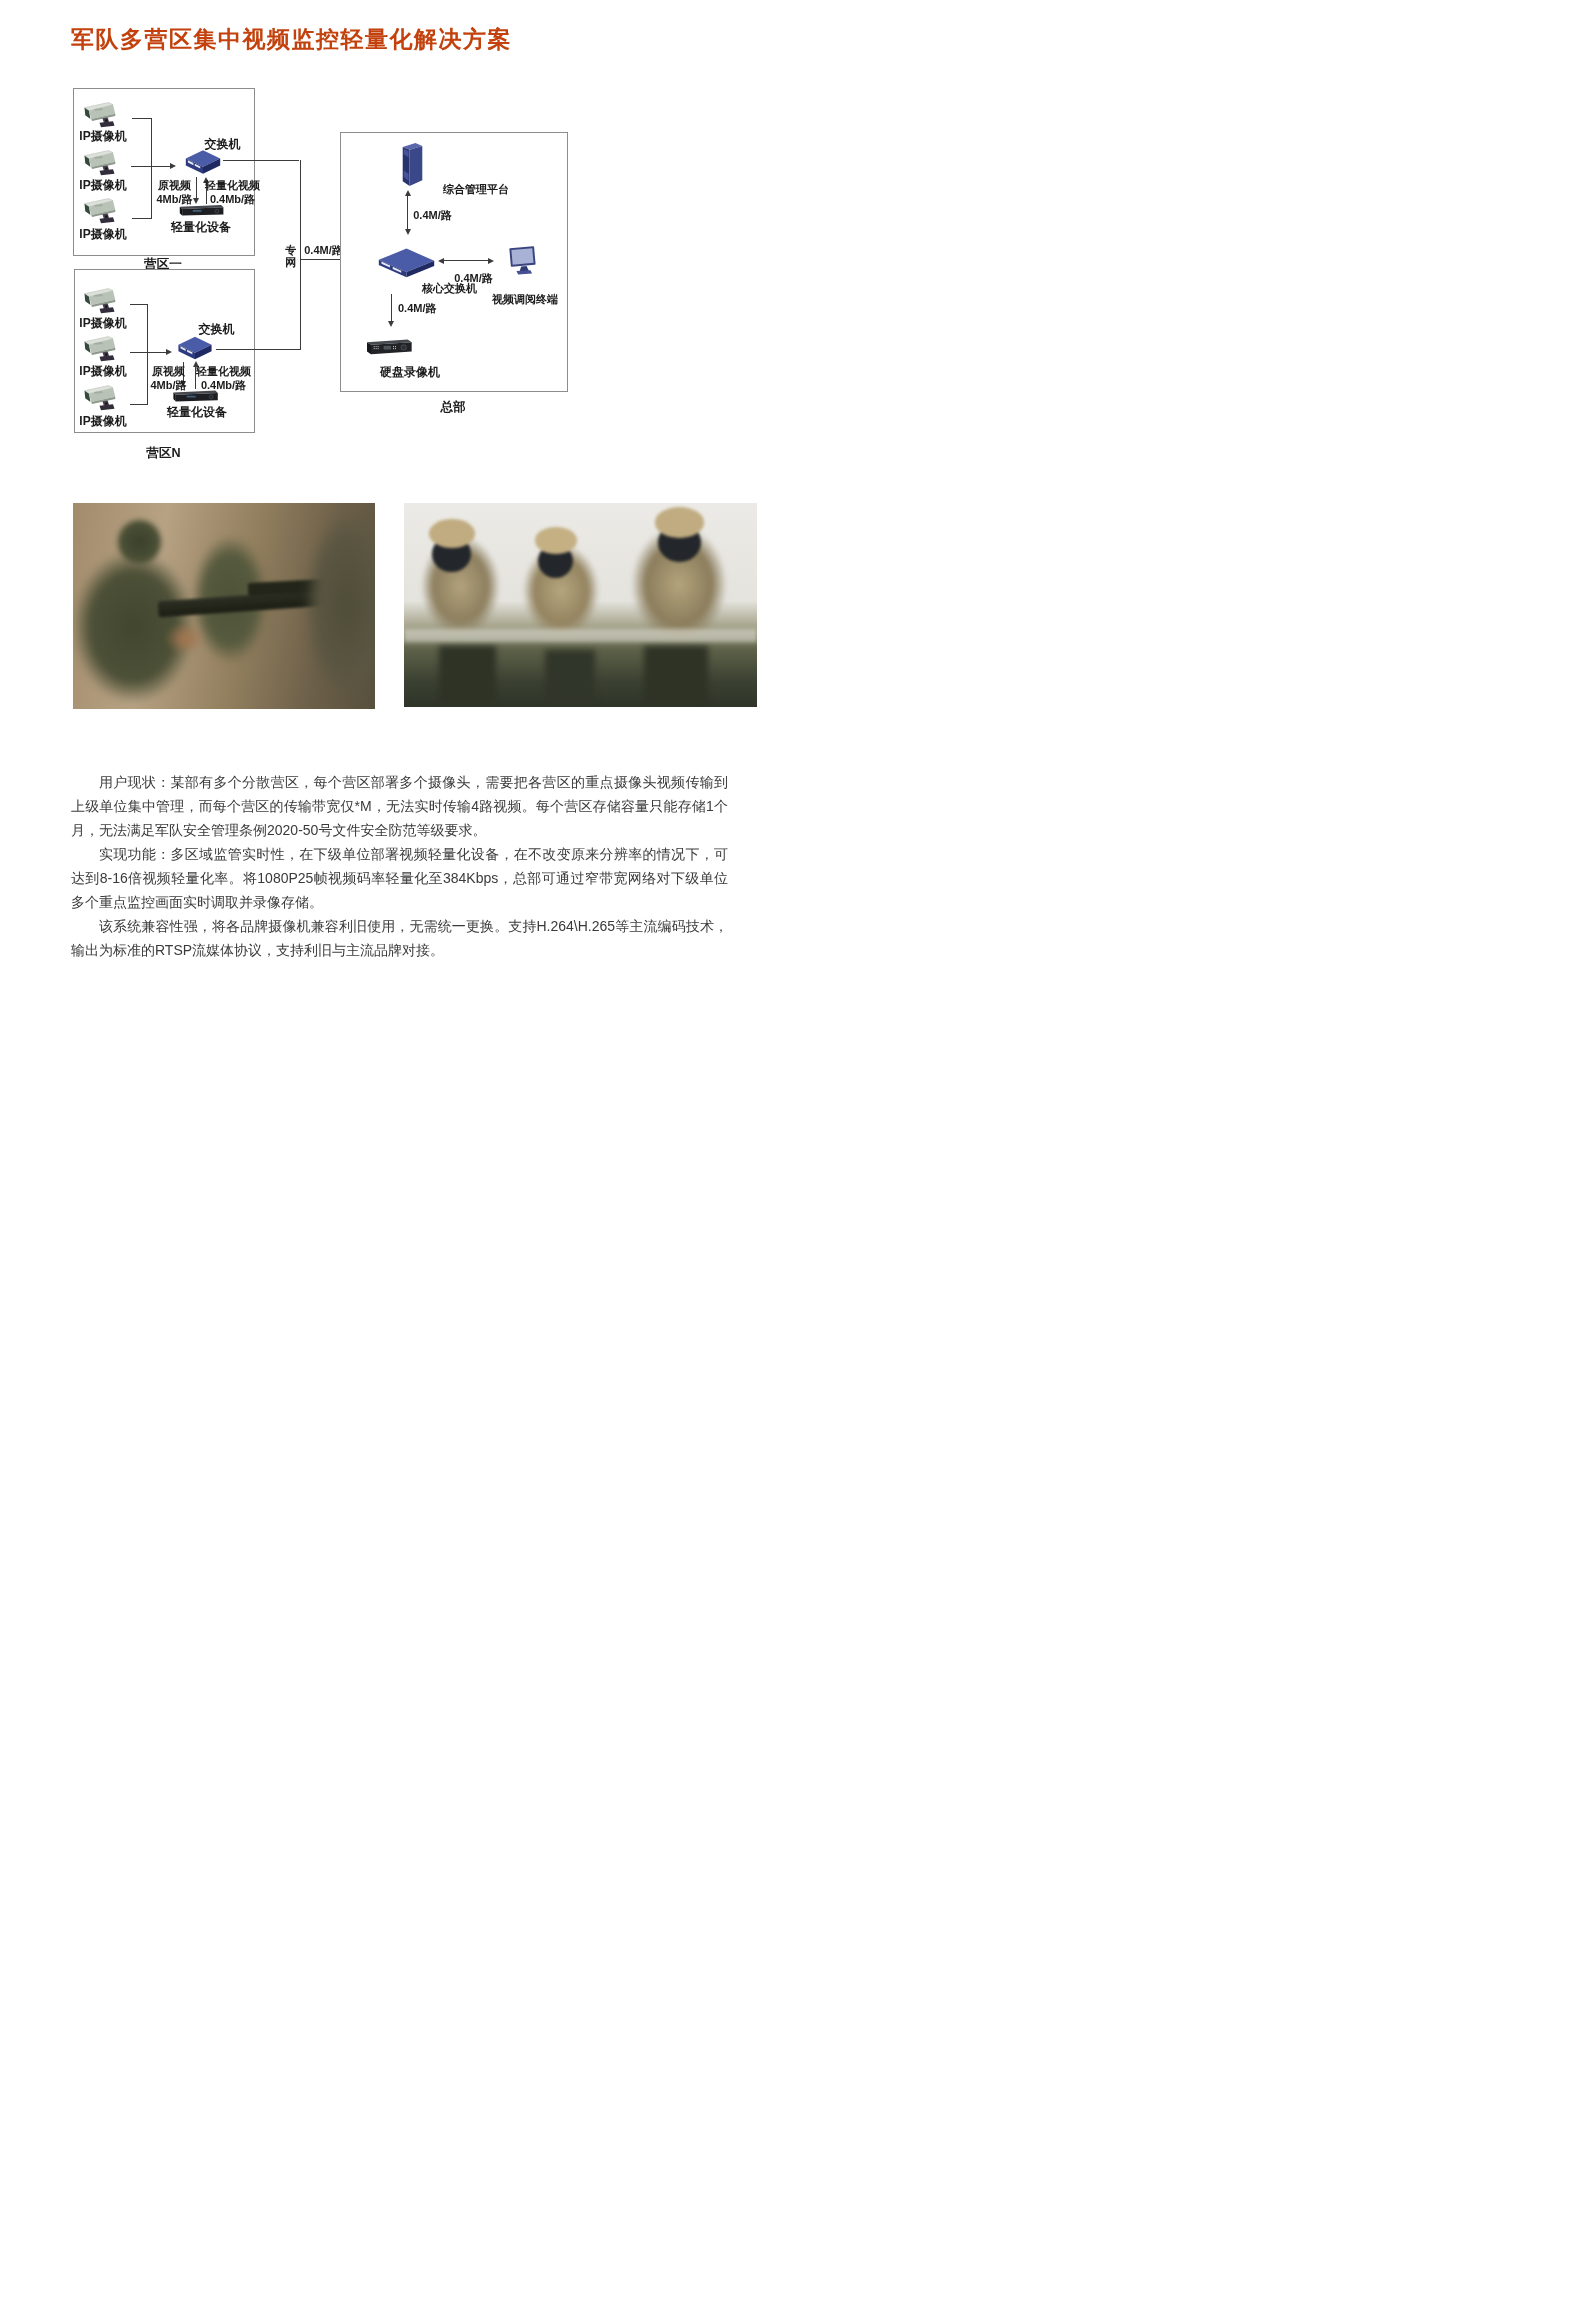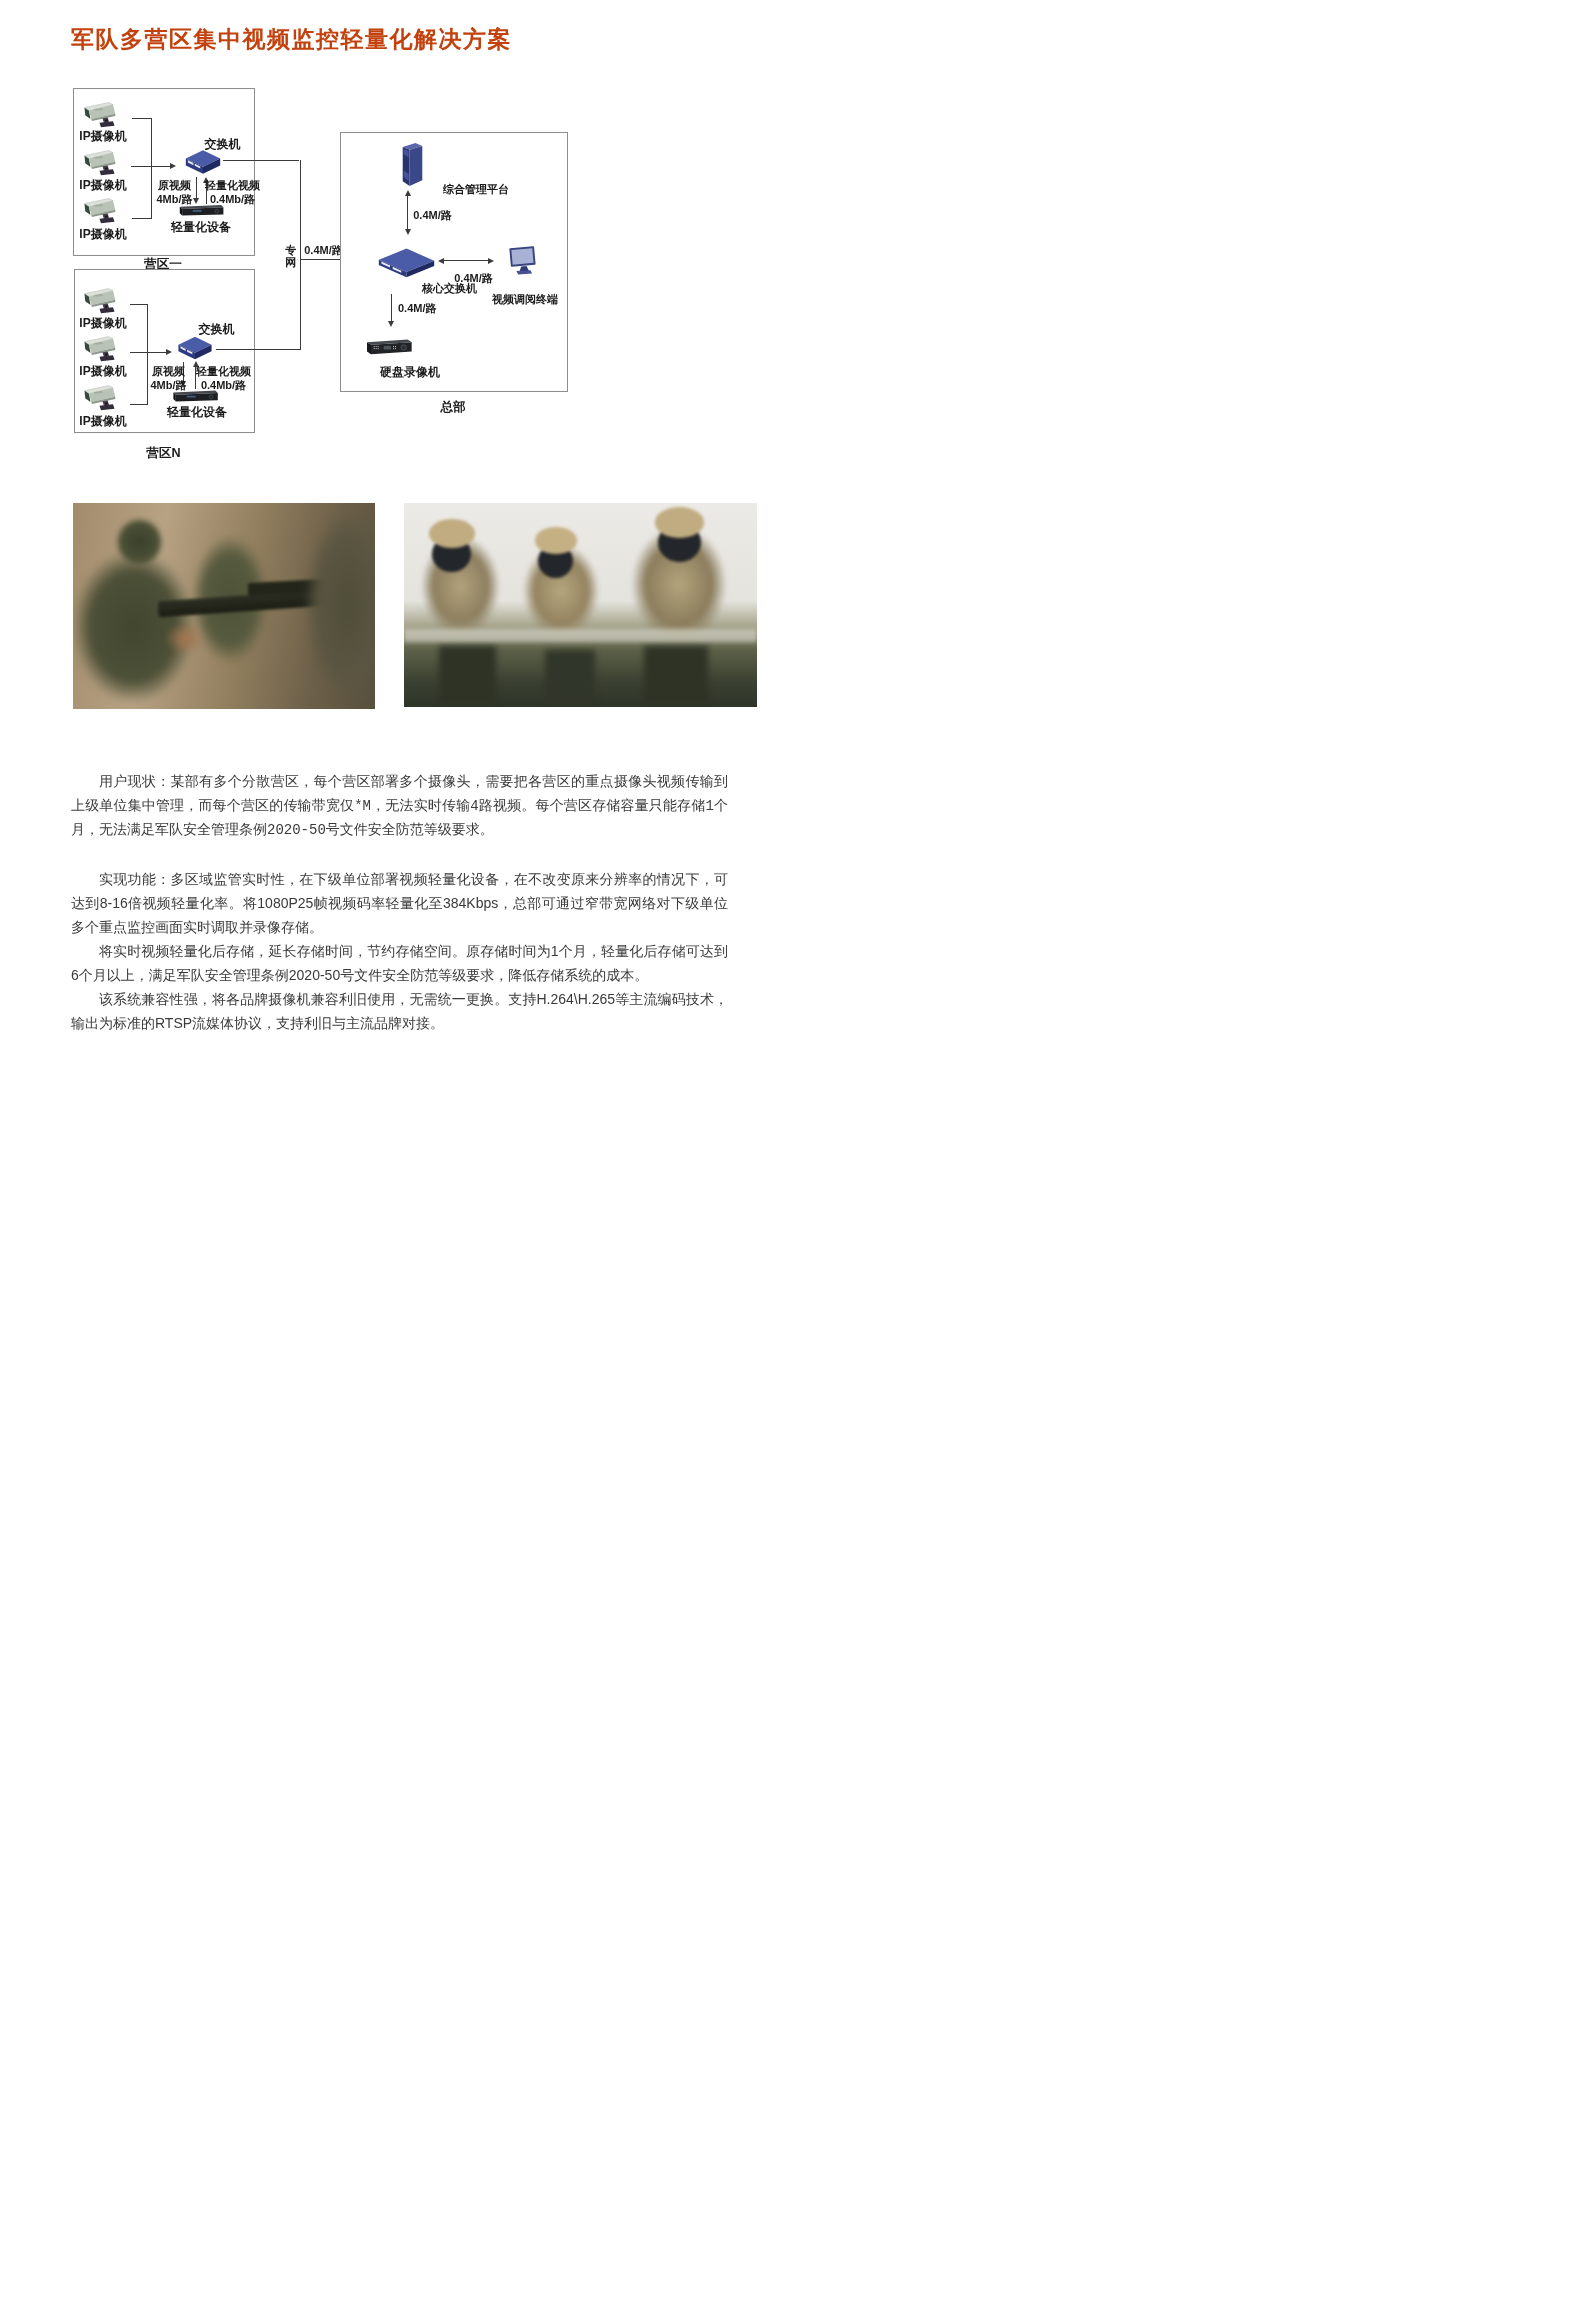--- a/index.html
+++ b/index.html
@@ -21,21 +21,21 @@
   .icon{position:absolute;display:block;}
   .vtext span{display:block;}
   .photo{position:absolute;overflow:hidden;}
   .photo div{position:absolute;}
   .photo-left{background:linear-gradient(100deg,#a18b6b 0%,#b7a284 28%,#93805f 55%,#6d6049 80%,#57503d 100%);}
   .photo-right{background:linear-gradient(180deg,#eceae6 0%,#e4e3dd 48%,#a8a68e 60%,#5d6148 72%,#3a4031 88%,#2e3428 100%);}
   .blob{border-radius:50%;}
   .content{position:absolute;left:71px;top:770px;width:657px;font-size:14px;
            line-height:24px;color:#3a3a3a;text-align:justify;}
   .content p{margin:0;text-indent:2em;}
-  .content p.gap{margin-bottom:25px;font-family:Liberation Mono, monospace;}
+  .content p.gap{}
 </style>
 </head>
 <body>
 
 <svg width="0" height="0" style="position:absolute" aria-hidden="true">
   <defs>
     <symbol id="ipcam" viewBox="0 0 100 72">
       <polygon points="2,18 66,4 78,10 14,26" fill="#dde2da" stroke="#9aa096" stroke-width="1"></polygon>
       <polygon points="2,18 14,26 18,48 4,38" fill="#35493f"></polygon>
       <polygon points="14,26 78,10 84,34 20,48" fill="#b9c2b6"></polygon>
@@ -280,18 +280,17 @@
     <div class="blob" style="left:71%;top:2%;width:14%;height:15%;background:#c0ac80;filter:blur(1.5px);"></div>
     <div style="left:10%;top:70%;width:16%;height:28%;background:#2e3326;filter:blur(3px);"></div>
     <div style="left:40%;top:72%;width:14%;height:26%;background:#31362a;filter:blur(3px);"></div>
     <div style="left:68%;top:70%;width:18%;height:28%;background:#2e3326;filter:blur(3px);"></div>
     <div style="left:0;top:62%;width:100%;height:6%;background:rgba(230,228,218,0.55);filter:blur(2.2px);"></div>
   </div>
 
   <div class="content">
     <p class="gap">用户现状：某部有多个分散营区，每个营区部署多个摄像头，需要把各营区的重点摄像头视频传输到上级单位集中管理，而每个营区的传输带宽仅*M，无法实时传输4路视频。每个营区存储容量只能存储1个月，无法满足军队安全管理条例2020-50号文件安全防范等级要求。</p>
     <p>实现功能：多区域监管实时性，在下级单位部署视频轻量化设备，在不改变原来分辨率的情况下，可达到8-16倍视频轻量化率。将1080P25帧视频码率轻量化至384Kbps，总部可通过窄带宽网络对下级单位多个重点监控画面实时调取并录像存储。</p>
-    <p>将实时视频轻量化后存储，延长存储时间，节约存储空间。原存储时间为1个月，轻量化后存储可达到6个月以上，满足军队安全管理条例2020-50号文件安全防范等级要求，降低存储系统的成本。</p>
     <p>该系统兼容性强，将各品牌摄像机兼容利旧使用，无需统一更换。支持H.264\H.265等主流编码技术，输出为标准的RTSP流媒体协议，支持利旧与主流品牌对接。</p>
   </div>
 
 </div>
 
 
 </body></html>

